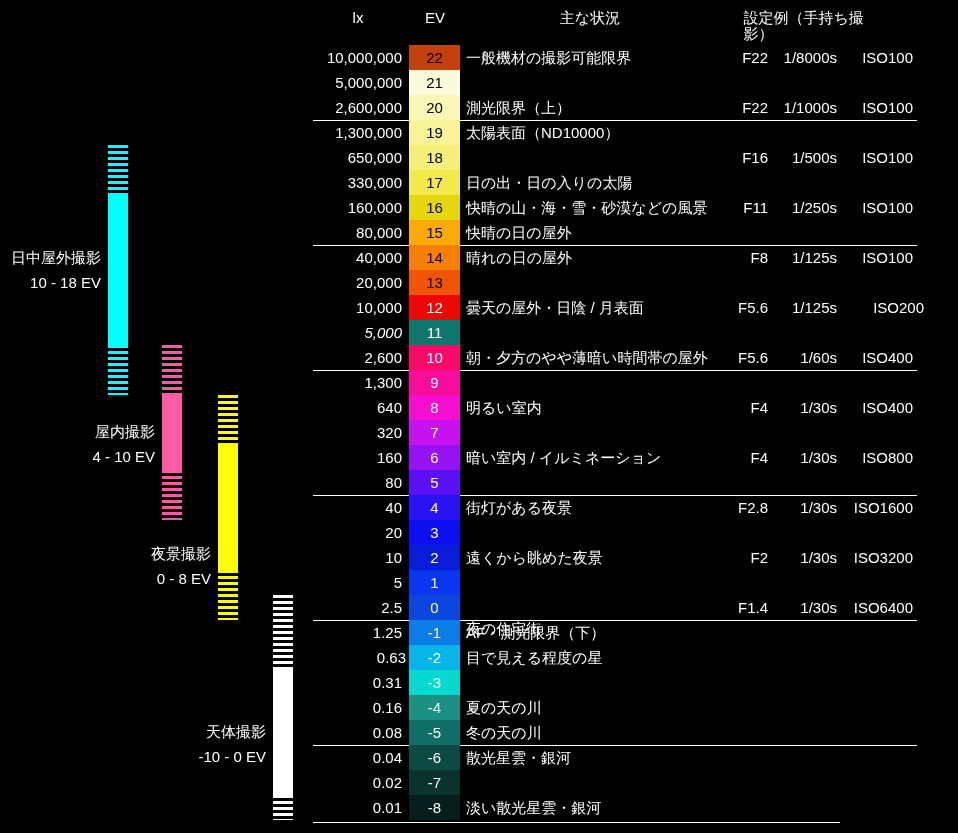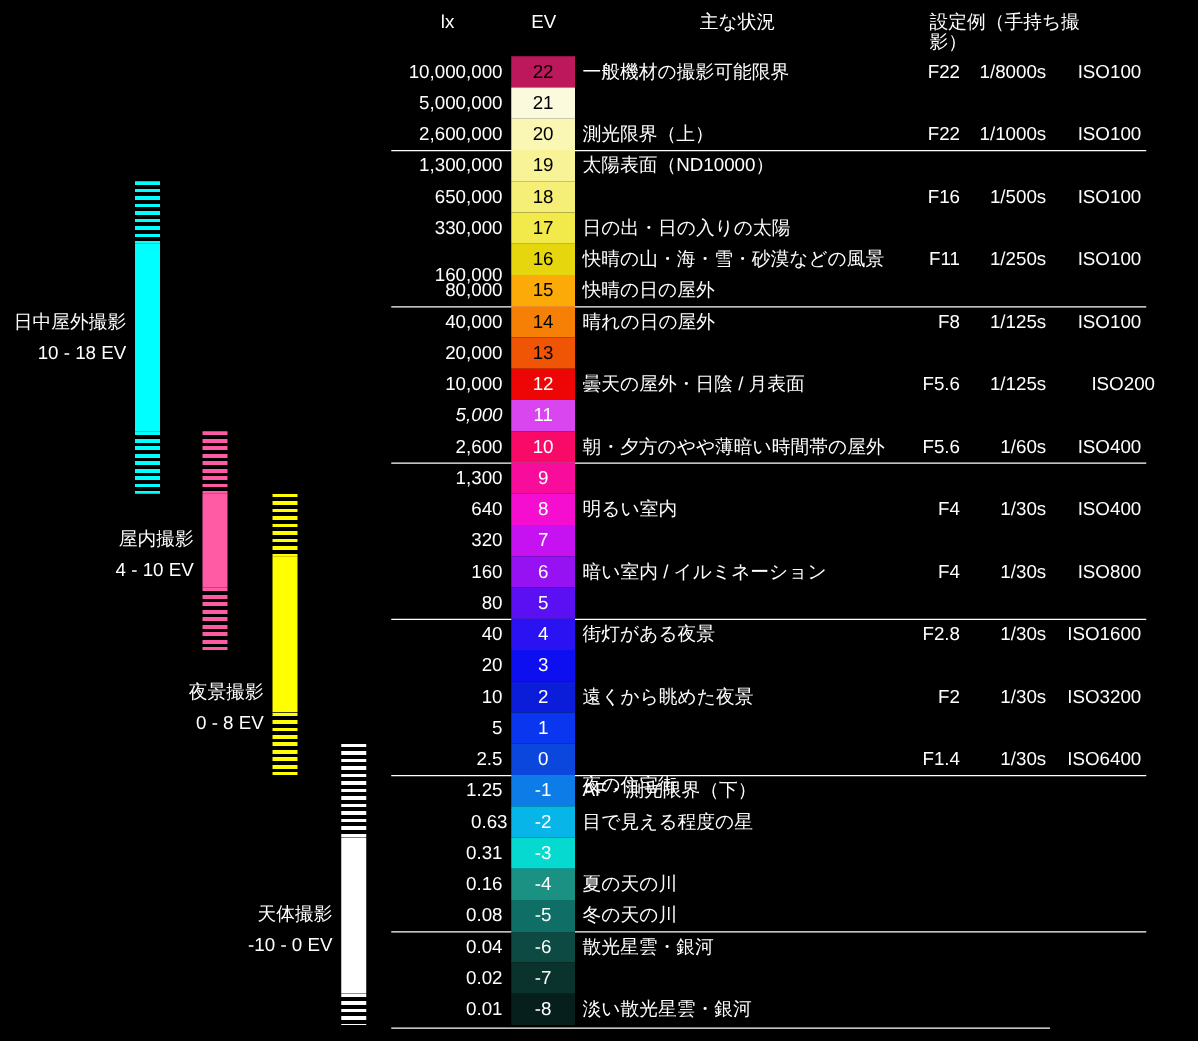--- a/index.html
+++ b/index.html
@@ -65,21 +65,21 @@
         <div class="seg" style="top: 0px; height: 75px; background: repeating-linear-gradient(rgb(255, 255, 255) 0px, rgb(255, 255, 255) 3px, rgb(0, 0, 0) 3px, rgb(0, 0, 0) 6px);"></div>
         <div class="seg" style="top: 75px; height: 125px; background: rgb(255, 255, 255);"></div>
         <div class="seg" style="top: 200px; height: 25px; background: repeating-linear-gradient(rgb(255, 255, 255) 0px, rgb(255, 255, 255) 3px, rgb(0, 0, 0) 3px, rgb(0, 0, 0) 6px);"></div>
       </div>
       <div class="blabel" style="right: 692px; top: 719px;">天体撮影</div>
       <div class="blabel" style="right: 692px; top: 744px;">-10 - 0 EV</div>
     </div>
   <div id="rows">
       <div>
         <div class="rowtxt" style="right: 556px; top: 45px; text-align: right;">10,000,000</div>
-        <div class="evcell" style="left: 409px; top: 45px; background: #be185d; color: rgb(0, 0, 0);">22</div>
+        <div class="evcell" style="left: 409px; top: 45px; background: #c2410c; color: rgb(0, 0, 0);">22</div>
         <div class="rowtxt" style="left: 466px; top: 45px;">一般機材の撮影可能限界</div>
         <div class="rowtxt" style="right: 190px; top: 45px; text-align: right;">F22</div>
         <div class="rowtxt" style="right: 121px; top: 45px; text-align: right;">1/8000s</div>
         <div class="rowtxt" style="right: 45px; top: 45px; text-align: right;">ISO100</div>
       </div>
       <div>
         <div class="rowtxt" style="right: 556px; top: 70px; text-align: right;">5,000,000</div>
         <div class="evcell" style="left: 409px; top: 70px; background: rgb(252, 250, 221); color: rgb(0, 0, 0);">21</div>
       </div>
       <div>
@@ -101,21 +101,21 @@
         <div class="rowtxt" style="right: 190px; top: 145px; text-align: right;">F16</div>
         <div class="rowtxt" style="right: 121px; top: 145px; text-align: right;">1/500s</div>
         <div class="rowtxt" style="right: 45px; top: 145px; text-align: right;">ISO100</div>
       </div>
       <div>
         <div class="rowtxt" style="right: 556px; top: 170px; text-align: right;">330,000</div>
         <div class="evcell" style="left: 409px; top: 170px; background: rgb(242, 234, 75); color: rgb(0, 0, 0);">17</div>
         <div class="rowtxt" style="left: 466px; top: 170px;">日の出・日の入りの太陽</div>
       </div>
       <div>
-        <div class="rowtxt" style="right: 556px; top: 208px; text-align: right;">160,000</div>
+        <div class="rowtxt" style="right: 556px; top: 195px; text-align: right;">160,000</div>
         <div class="evcell" style="left: 409px; top: 195px; background: rgb(229, 214, 14); color: rgb(0, 0, 0);">16</div>
         <div class="rowtxt" style="left: 466px; top: 195px;">快晴の山・海・雪・砂漠などの風景</div>
         <div class="rowtxt" style="right: 190px; top: 195px; text-align: right;">F11</div>
         <div class="rowtxt" style="right: 121px; top: 195px; text-align: right;">1/250s</div>
         <div class="rowtxt" style="right: 45px; top: 195px; text-align: right;">ISO100</div>
       </div>
       <div>
         <div class="rowtxt" style="right: 556px; top: 220px; text-align: right;">80,000</div>
         <div class="evcell" style="left: 409px; top: 220px; background: rgb(251, 170, 7); color: rgb(0, 0, 0);">15</div>
         <div class="rowtxt" style="left: 466px; top: 220px;">快晴の日の屋外</div>
@@ -135,21 +135,21 @@
       <div>
         <div class="rowtxt" style="right: 556px; top: 295px; text-align: right;">10,000</div>
         <div class="evcell" style="left: 409px; top: 295px; background: rgb(238, 5, 5); color: rgb(255, 255, 255);">12</div>
         <div class="rowtxt" style="left: 466px; top: 295px;">曇天の屋外・日陰 / 月表面</div>
         <div class="rowtxt" style="right: 190px; top: 295px; text-align: right;">F5.6</div>
         <div class="rowtxt" style="right: 121px; top: 295px; text-align: right;">1/125s</div>
         <div class="rowtxt" style="right: 34px; top: 295px; text-align: left;">ISO200</div>
       </div>
       <div>
         <div class="rowtxt" style="right: 556px; top: 320px; text-align: right; font-style: italic;">5,000</div>
-        <div class="evcell" style="left: 409px; top: 320px; background: #d946ef; color: rgb(255, 255, 255);">11</div>
+        <div class="evcell" style="left: 409px; top: 320px; background: #0f766e; color: rgb(255, 255, 255);">11</div>
       </div>
       <div>
         <div class="rowtxt" style="right: 556px; top: 345px; text-align: right;">2,600</div>
         <div class="evcell" style="left: 409px; top: 345px; background: rgb(250, 10, 104); color: rgb(255, 255, 255);">10</div>
         <div class="rowtxt" style="left: 466px; top: 345px;">朝・夕方のやや薄暗い時間帯の屋外</div>
         <div class="rowtxt" style="right: 190px; top: 345px; text-align: right;">F5.6</div>
         <div class="rowtxt" style="right: 121px; top: 345px; text-align: right;">1/60s</div>
         <div class="rowtxt" style="right: 45px; top: 345px; text-align: right;">ISO400</div>
       </div>
       <div>

